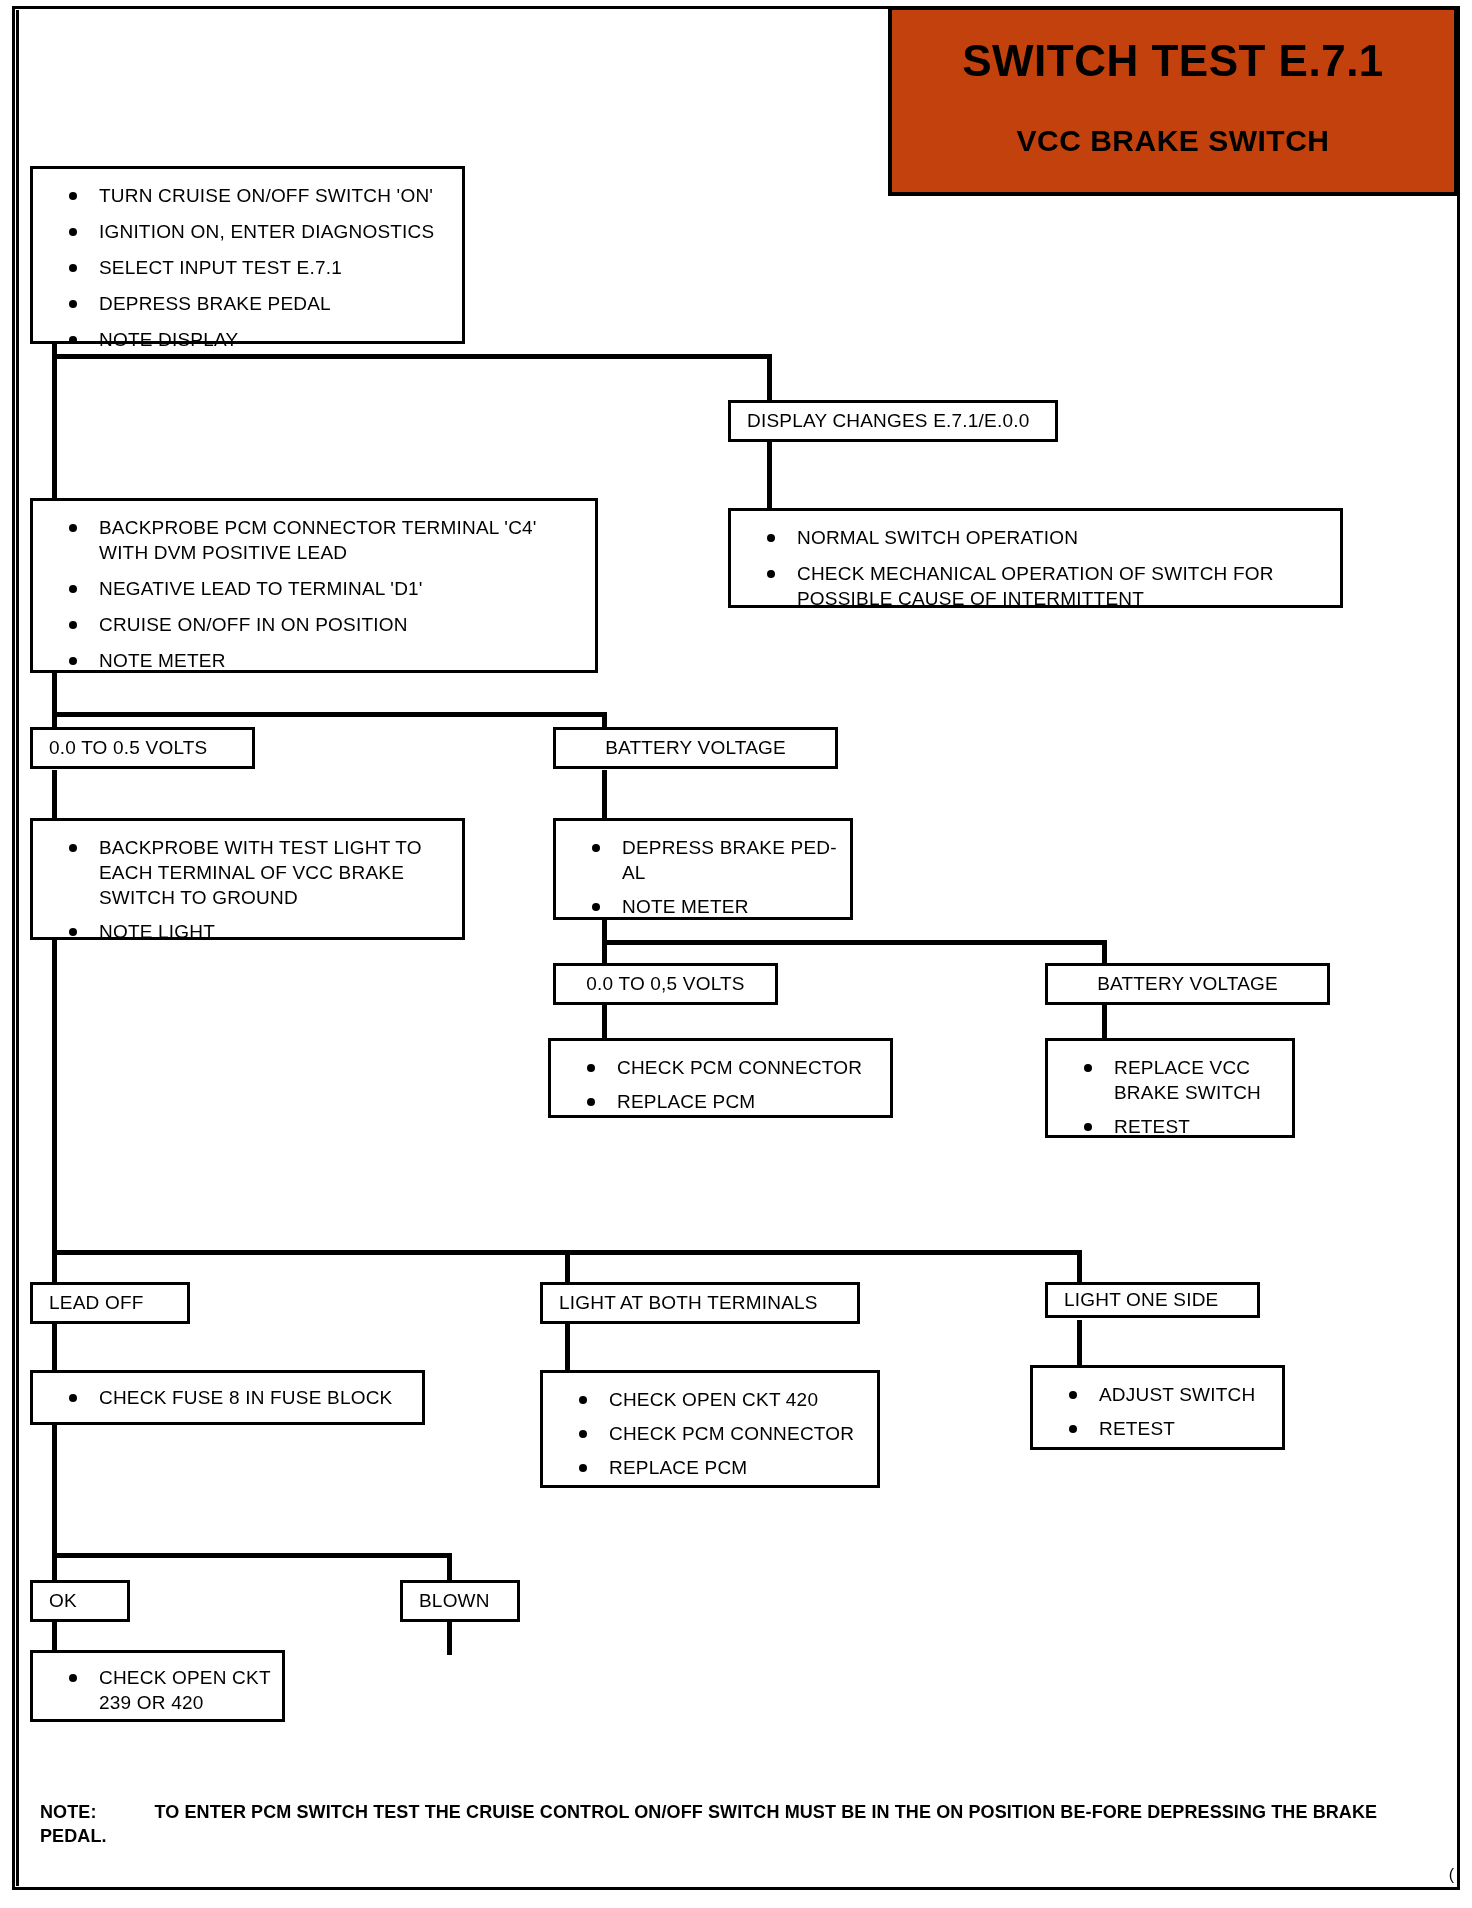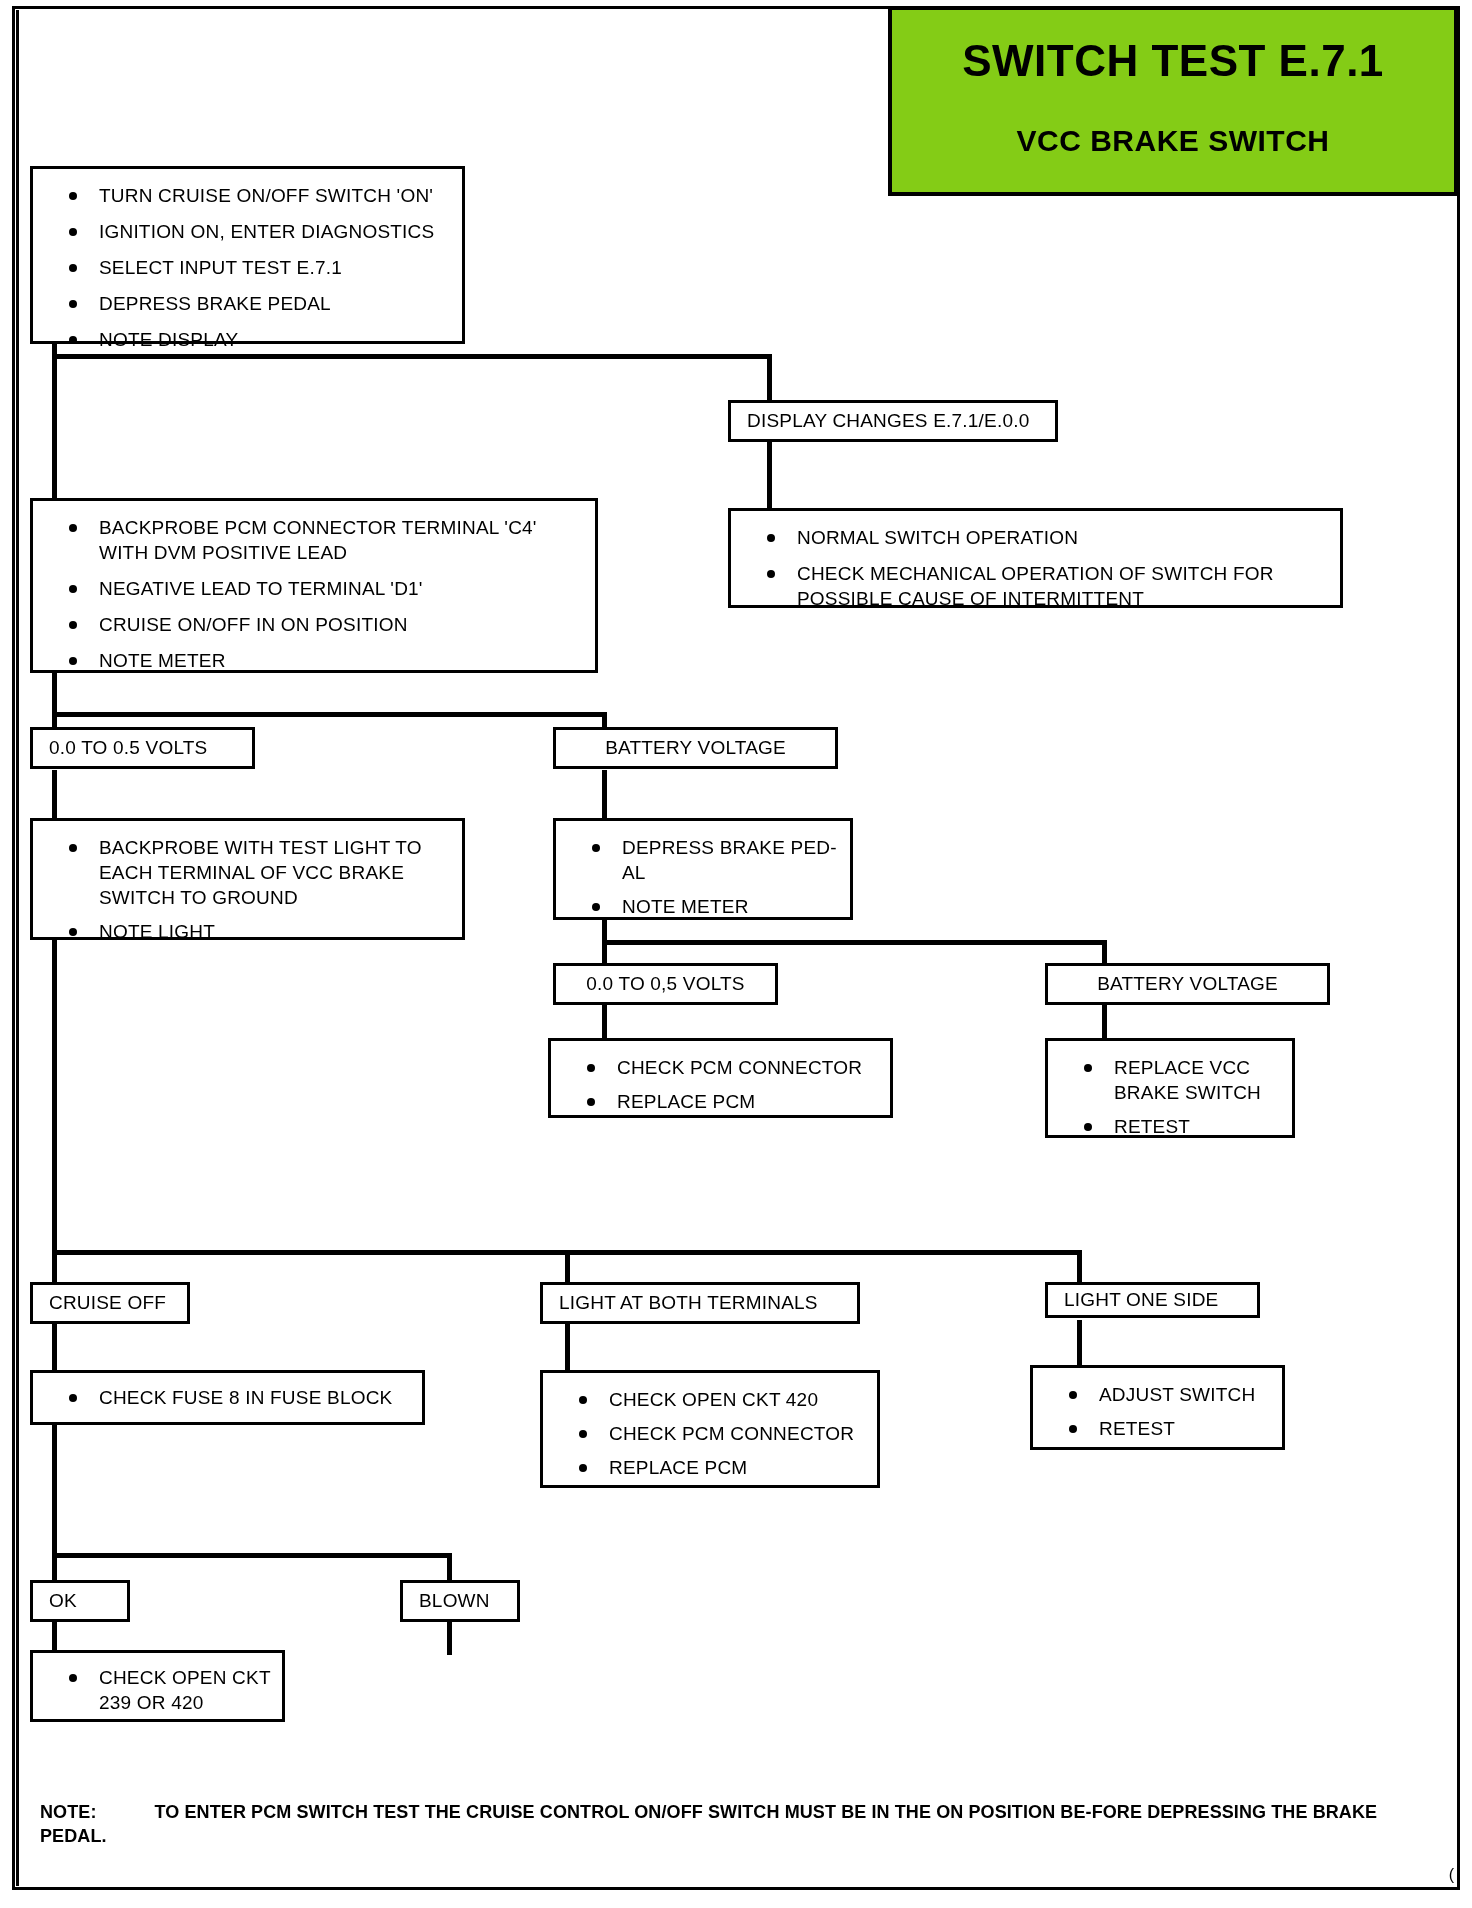--- a/index.html
+++ b/index.html
@@ -28,21 +28,21 @@
     width:3px; height:1876px;
     background:#000;
   }
   
   .title-block{
     position:absolute;
     left:888px; top:6px;
     width:570px; height:190px;
     border:4px solid #000;
     box-sizing:border-box;
-    background:#84cc16;
+    background:#c2410c;
     text-align:center;
   }
   .title-main{
     font-size:44px;
     font-weight:bold;
     letter-spacing:0.5px;
     margin-top:26px;
     white-space:nowrap;
   }
   .title-sub{
@@ -267,21 +267,21 @@
 
   <div class="box" style="left:1045px;top:1038px;width:250px;height:100px;">
     <ul class="blist tight">
       <li>REPLACE VCC
 BRAKE SWITCH</li>
       <li>RETEST</li>
     </ul>
   </div>
 
   <div class="label-box" style="left:30px;top:1282px;width:160px;height:42px;">
-    <span class="label-text">CRUISE OFF</span>
+    <span class="label-text">LEAD OFF</span>
   </div>
 
   <div class="label-box" style="left:540px;top:1282px;width:320px;height:42px;">
     <span class="label-text">LIGHT AT BOTH TERMINALS</span>
   </div>
 
   <div class="label-box" style="left:1045px;top:1282px;width:215px;height:36px;">
     <span class="label-text">LIGHT ONE SIDE</span>
   </div>
 

